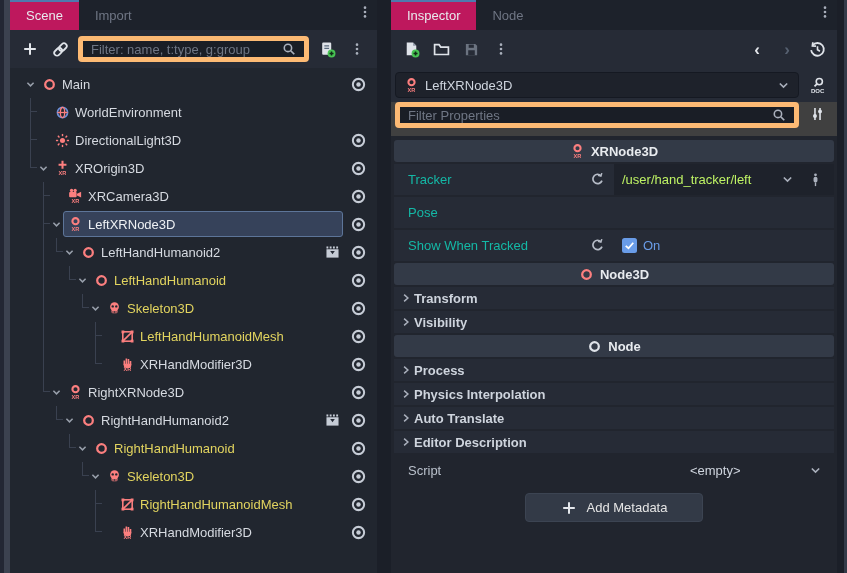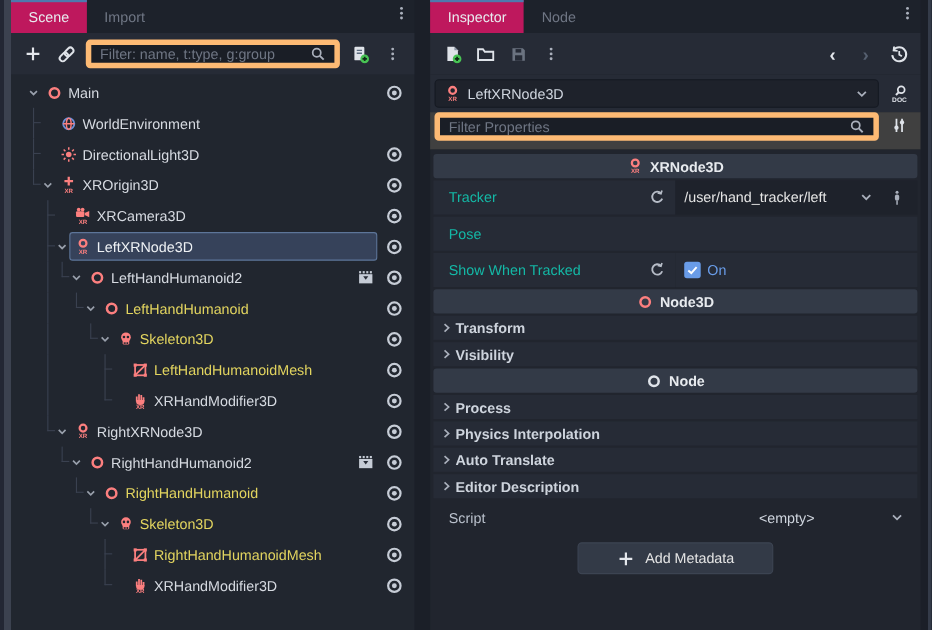--- a/index.html
+++ b/index.html
@@ -52,21 +52,21 @@
   .objfield{flex:1;height:26px;background:#1e222b;border:1px solid #151922;border-radius:4px;display:flex;
             align-items:center;gap:6px;padding:0 8px;}
   .filtrow{height:34px;background:#404040;display:flex;gap:6px;padding:0 8px 4px 4px;flex:none;}
   .scroll{flex:1;background:#21252e;padding:2px 3px 0 3px;overflow:hidden;}
   .ihdr{height:22px;margin-top:2px;background:#333a47;border-radius:3px;display:flex;align-items:center;
         justify-content:center;gap:6px;font-weight:bold;color:#e8ebef;}
   .prow{height:31px;margin-top:2px;display:flex;}
   .plabel{flex:1;background:#262b36;display:flex;align-items:center;padding:0 6px 0 14px;color:#14b8a6;gap:12px;}
   .plabel .rv{margin-left:auto;}
   .pval{width:50%;flex:none;background:#1e222b;display:flex;align-items:center;padding:0 8px;gap:6px;}
-  .pval .vtext{flex:1;white-space:nowrap;overflow:hidden;color:#e5e5e5;}
+  .pval .vtext{flex:1;white-space:nowrap;overflow:hidden;color:#bef264;}
   .prow.chk .pval{background:#262b36;}
   .ontext{color:#699ce8;}
   .cbox{width:15px;height:15px;border-radius:2.5px;background:#699ce8;display:flex;align-items:center;
         justify-content:center;flex:none;}
   .grow{height:22px;margin-top:2px;background:#262b36;display:flex;align-items:center;gap:2px;
         padding:0 6px;font-weight:bold;color:#ced4dd;}
   .srow{height:30px;margin-top:2px;display:flex;align-items:center;padding:0 8px 0 14px;color:#b9c0cb;}
   .srow .sval{color:#cfd5de;position:absolute;left:73%;transform:translateX(-50%);}
   .srow{position:relative;}
   .srow .schev{margin-left:auto;}

